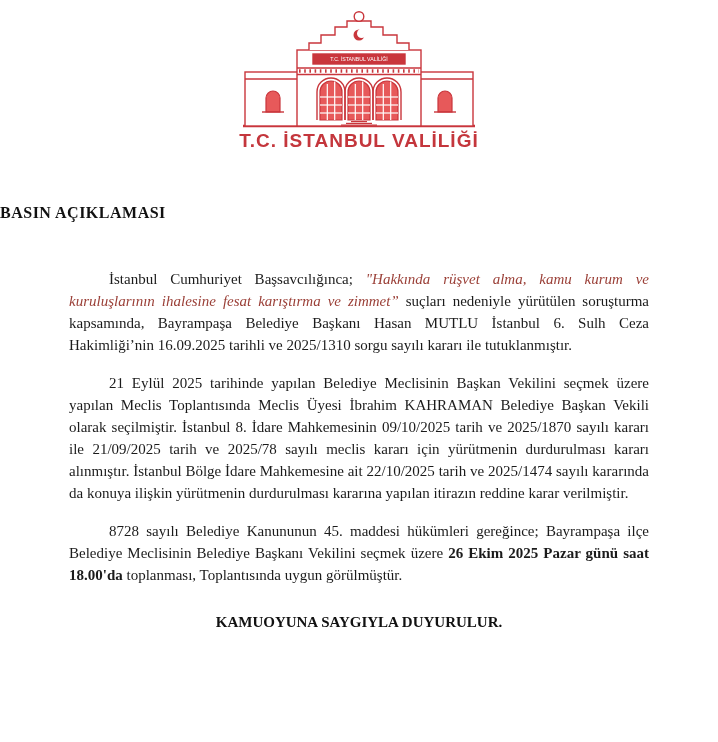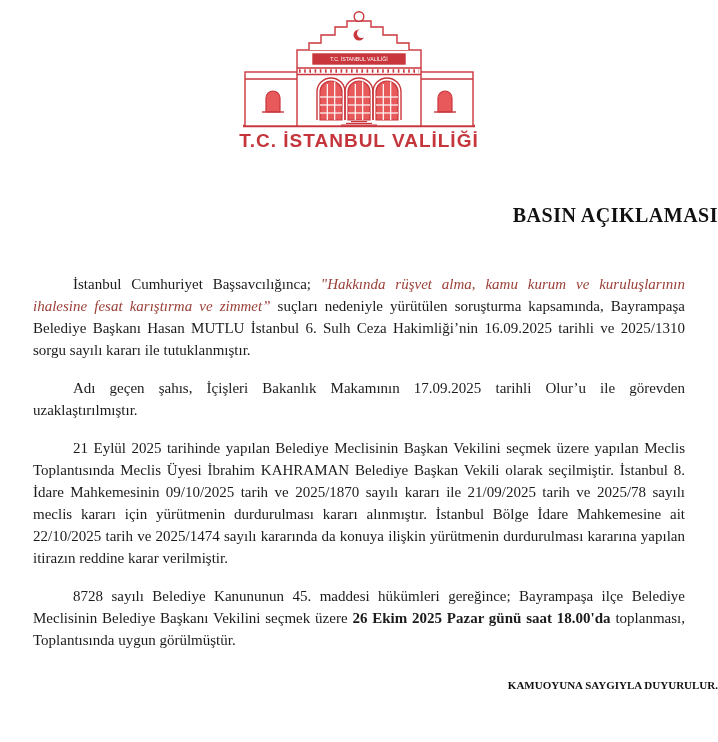--- a/index.html
+++ b/index.html
@@ -22,50 +22,50 @@
     font-size: 19px;
     letter-spacing: 1px;
     color: #c4363c;
     margin-top: 2px;
     text-align: center;
   }
 
   
   .doc-title {
     margin-top: 52px;
-    text-align: right;
+    text-align: left;
     font-weight: 700;
-    font-size: 20px;
+    font-size: 16px;
     letter-spacing: 0.5px;
     color: #111;
   }
 
   
   .doc-body {
     margin-top: 46px;
-    padding: 0 33px;
+    padding: 0 69px;
     font-size: 15px;
     line-height: 22px;
     text-align: justify;
   }
   .doc-body p {
     margin: 0 0 16px 0;
     text-indent: 40px;
   }
   .quote-seg {
     font-style: italic;
     color: #9b4038;
   }
   .bold-seg { font-weight: 700; }
 
   .closing-line {
     margin-top: 28px;
-    text-align: right;
+    text-align: center;
     font-weight: 700;
-    font-size: 11px;
+    font-size: 15px;
     color: #111;
   }
 </style>
 </head>
 <body>
 
 <div class="page">
 
   <div class="logo-block">
     <svg class="logo-svg" width="240" height="120" viewBox="0 0 240 120" aria-hidden="true">
@@ -128,21 +128,20 @@
       </g>
     </svg>
     <div class="org-name">T.C. İSTANBUL VALİLİĞİ</div>
   </div>
 
   <div class="doc-title">BASIN AÇIKLAMASI</div>
 
   <div class="doc-body">
     <p><span>İstanbul Cumhuriyet Başsavcılığınca; </span><span class="quote-seg">"Hakkında rüşvet alma, kamu kurum ve kuruluşlarının ihalesine fesat karıştırma ve zimmet”</span><span> suçları nedeniyle yürütülen soruşturma kapsamında, Bayrampaşa Belediye Başkanı Hasan MUTLU İstanbul 6. Sulh Ceza Hakimliği’nin 16.09.2025 tarihli ve 2025/1310 sorgu sayılı kararı ile tutuklanmıştır.</span></p>
 
-    <p>Adı geçen şahıs, İçişleri Bakanlık Makamının 17.09.2025 tarihli Olur’u ile görevden uzaklaştırılmıştır.</p>
 
     <p>21 Eylül 2025 tarihinde yapılan Belediye Meclisinin Başkan Vekilini seçmek üzere yapılan Meclis Toplantısında Meclis Üyesi İbrahim KAHRAMAN Belediye Başkan Vekili olarak seçilmiştir. İstanbul 8. İdare Mahkemesinin 09/10/2025 tarih ve 2025/1870 sayılı kararı ile 21/09/2025 tarih ve 2025/78 sayılı meclis kararı için yürütmenin durdurulması kararı alınmıştır. İstanbul Bölge İdare Mahkemesine ait 22/10/2025 tarih ve 2025/1474 sayılı kararında da konuya ilişkin yürütmenin durdurulması kararına yapılan itirazın reddine karar verilmiştir.</p>
 
     <p><span>8728 sayılı Belediye Kanununun 45. maddesi hükümleri gereğince; Bayrampaşa ilçe Belediye Meclisinin Belediye Başkanı Vekilini seçmek üzere </span><span class="bold-seg">26 Ekim 2025 Pazar günü saat 18.00'da</span><span> toplanması, Toplantısında uygun görülmüştür.</span></p>
   </div>
 
   <div class="closing-line">KAMUOYUNA SAYGIYLA DUYURULUR.</div>
 
 </div>
 

